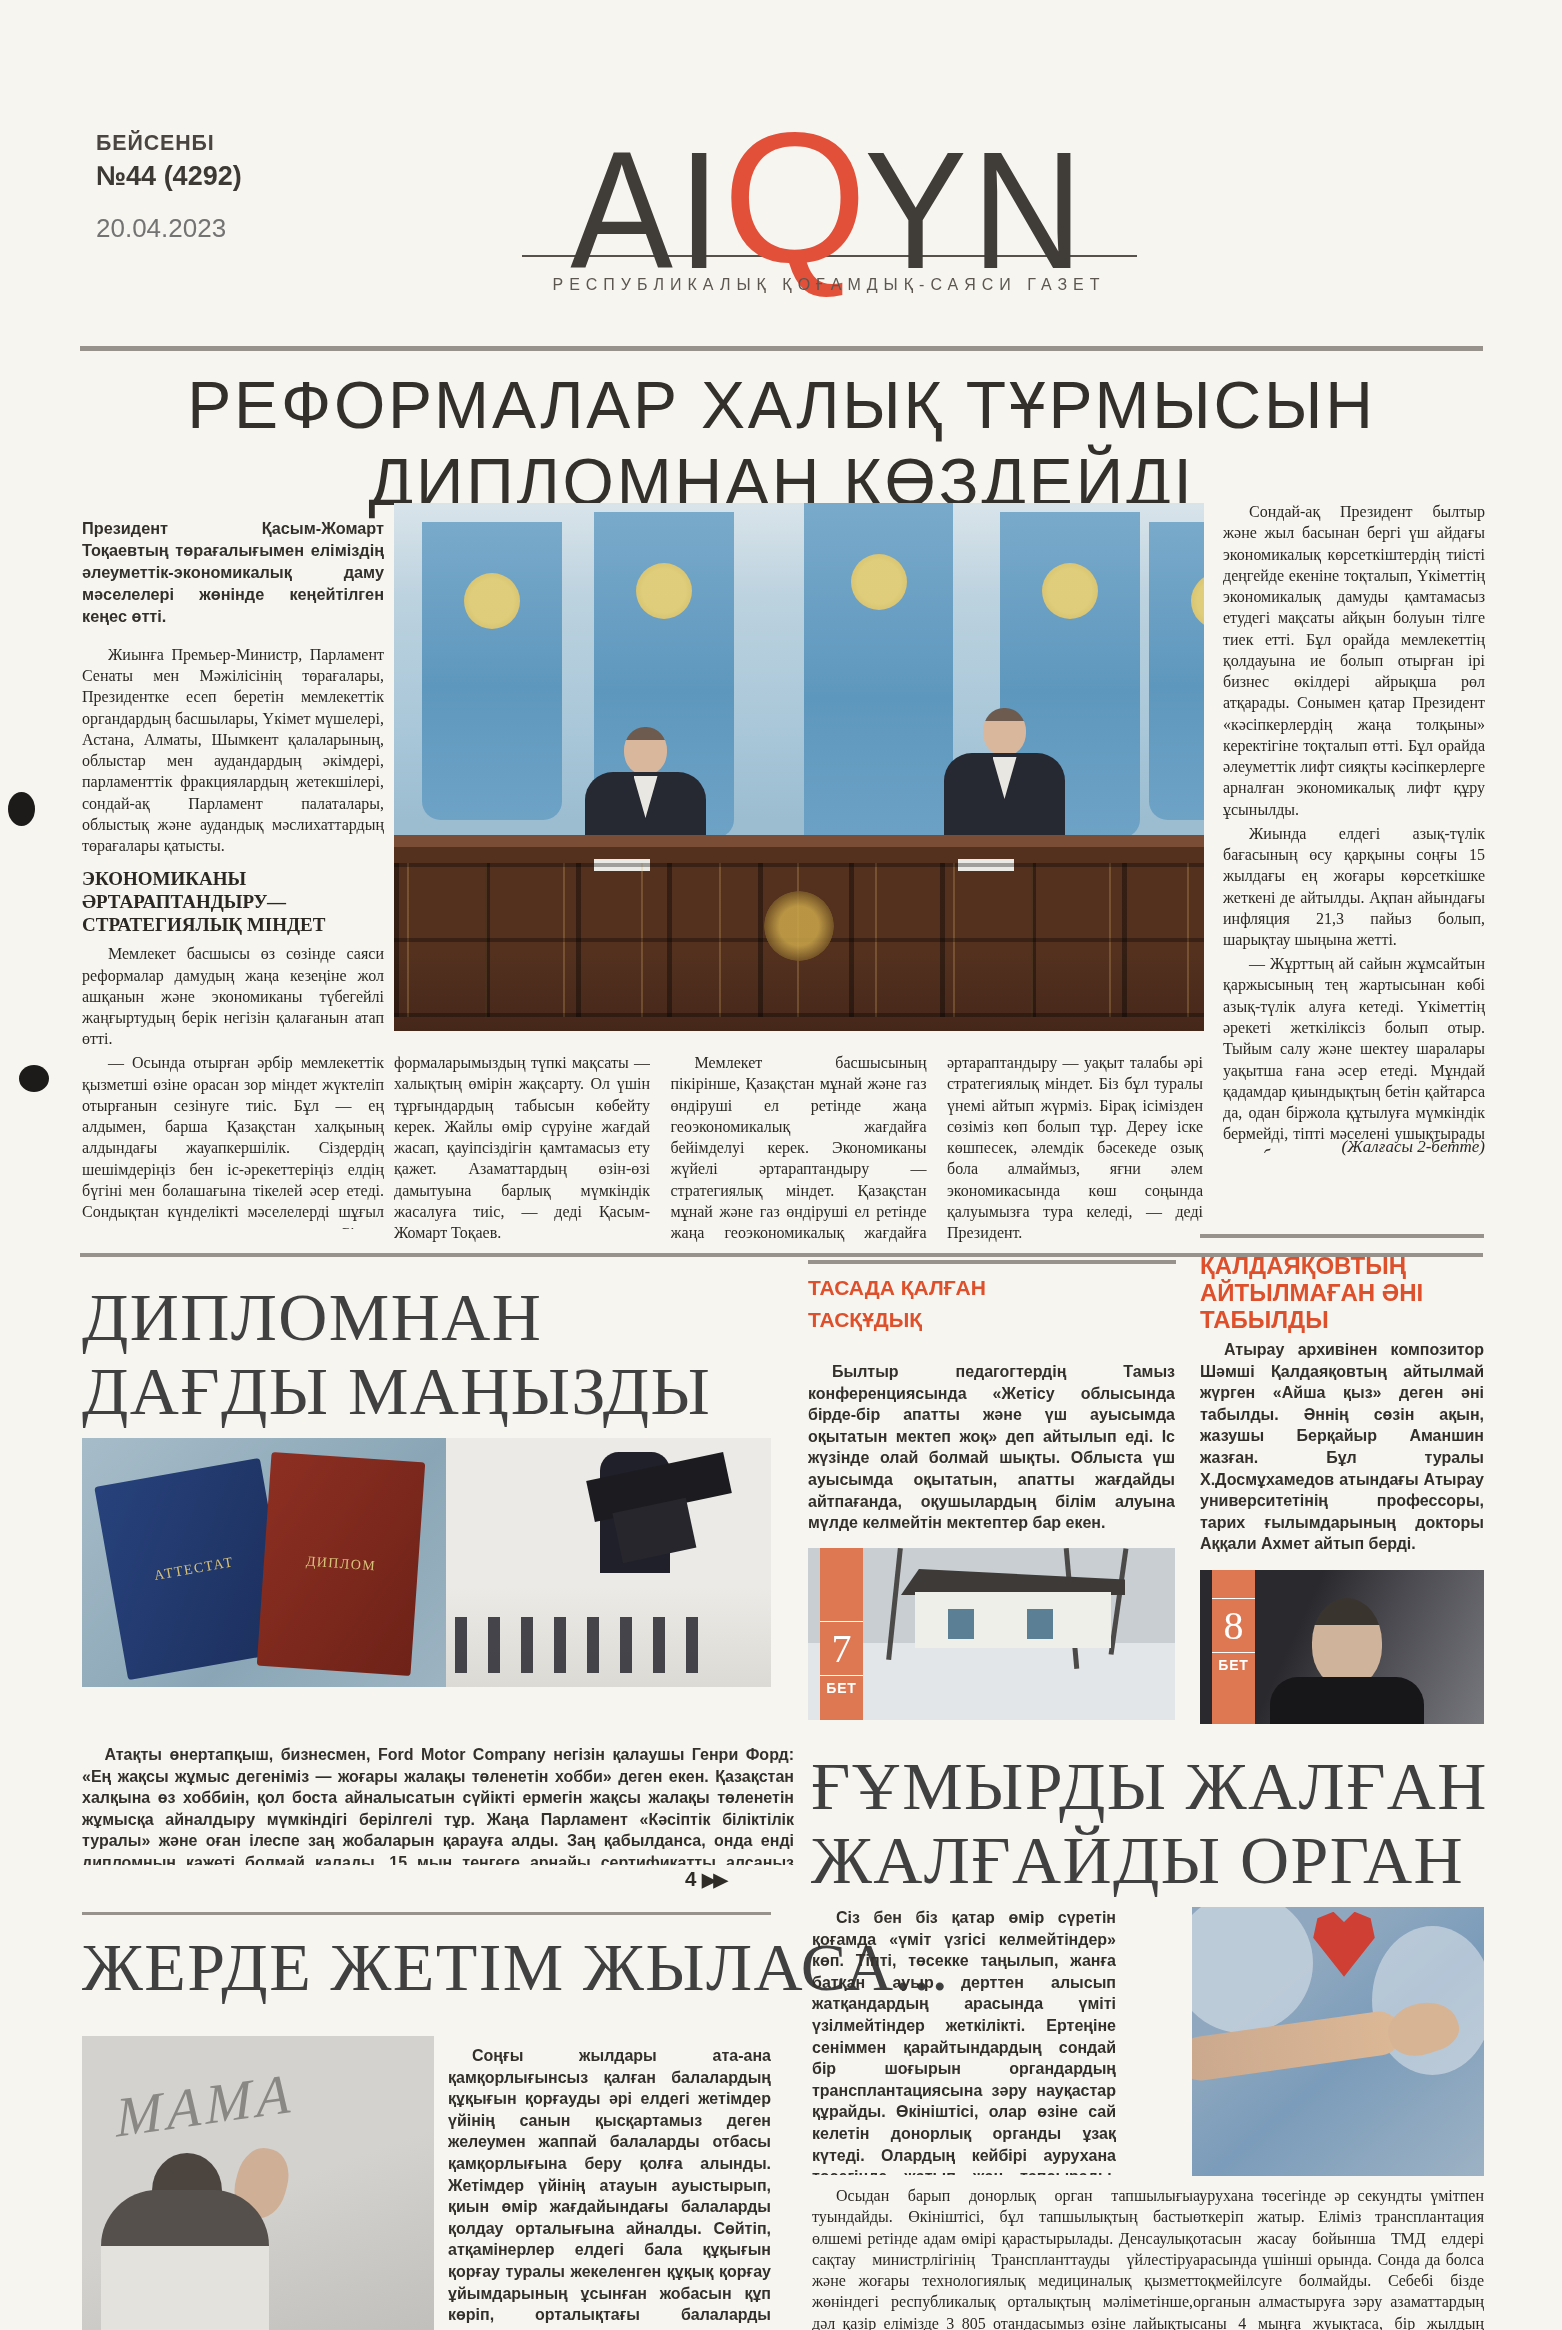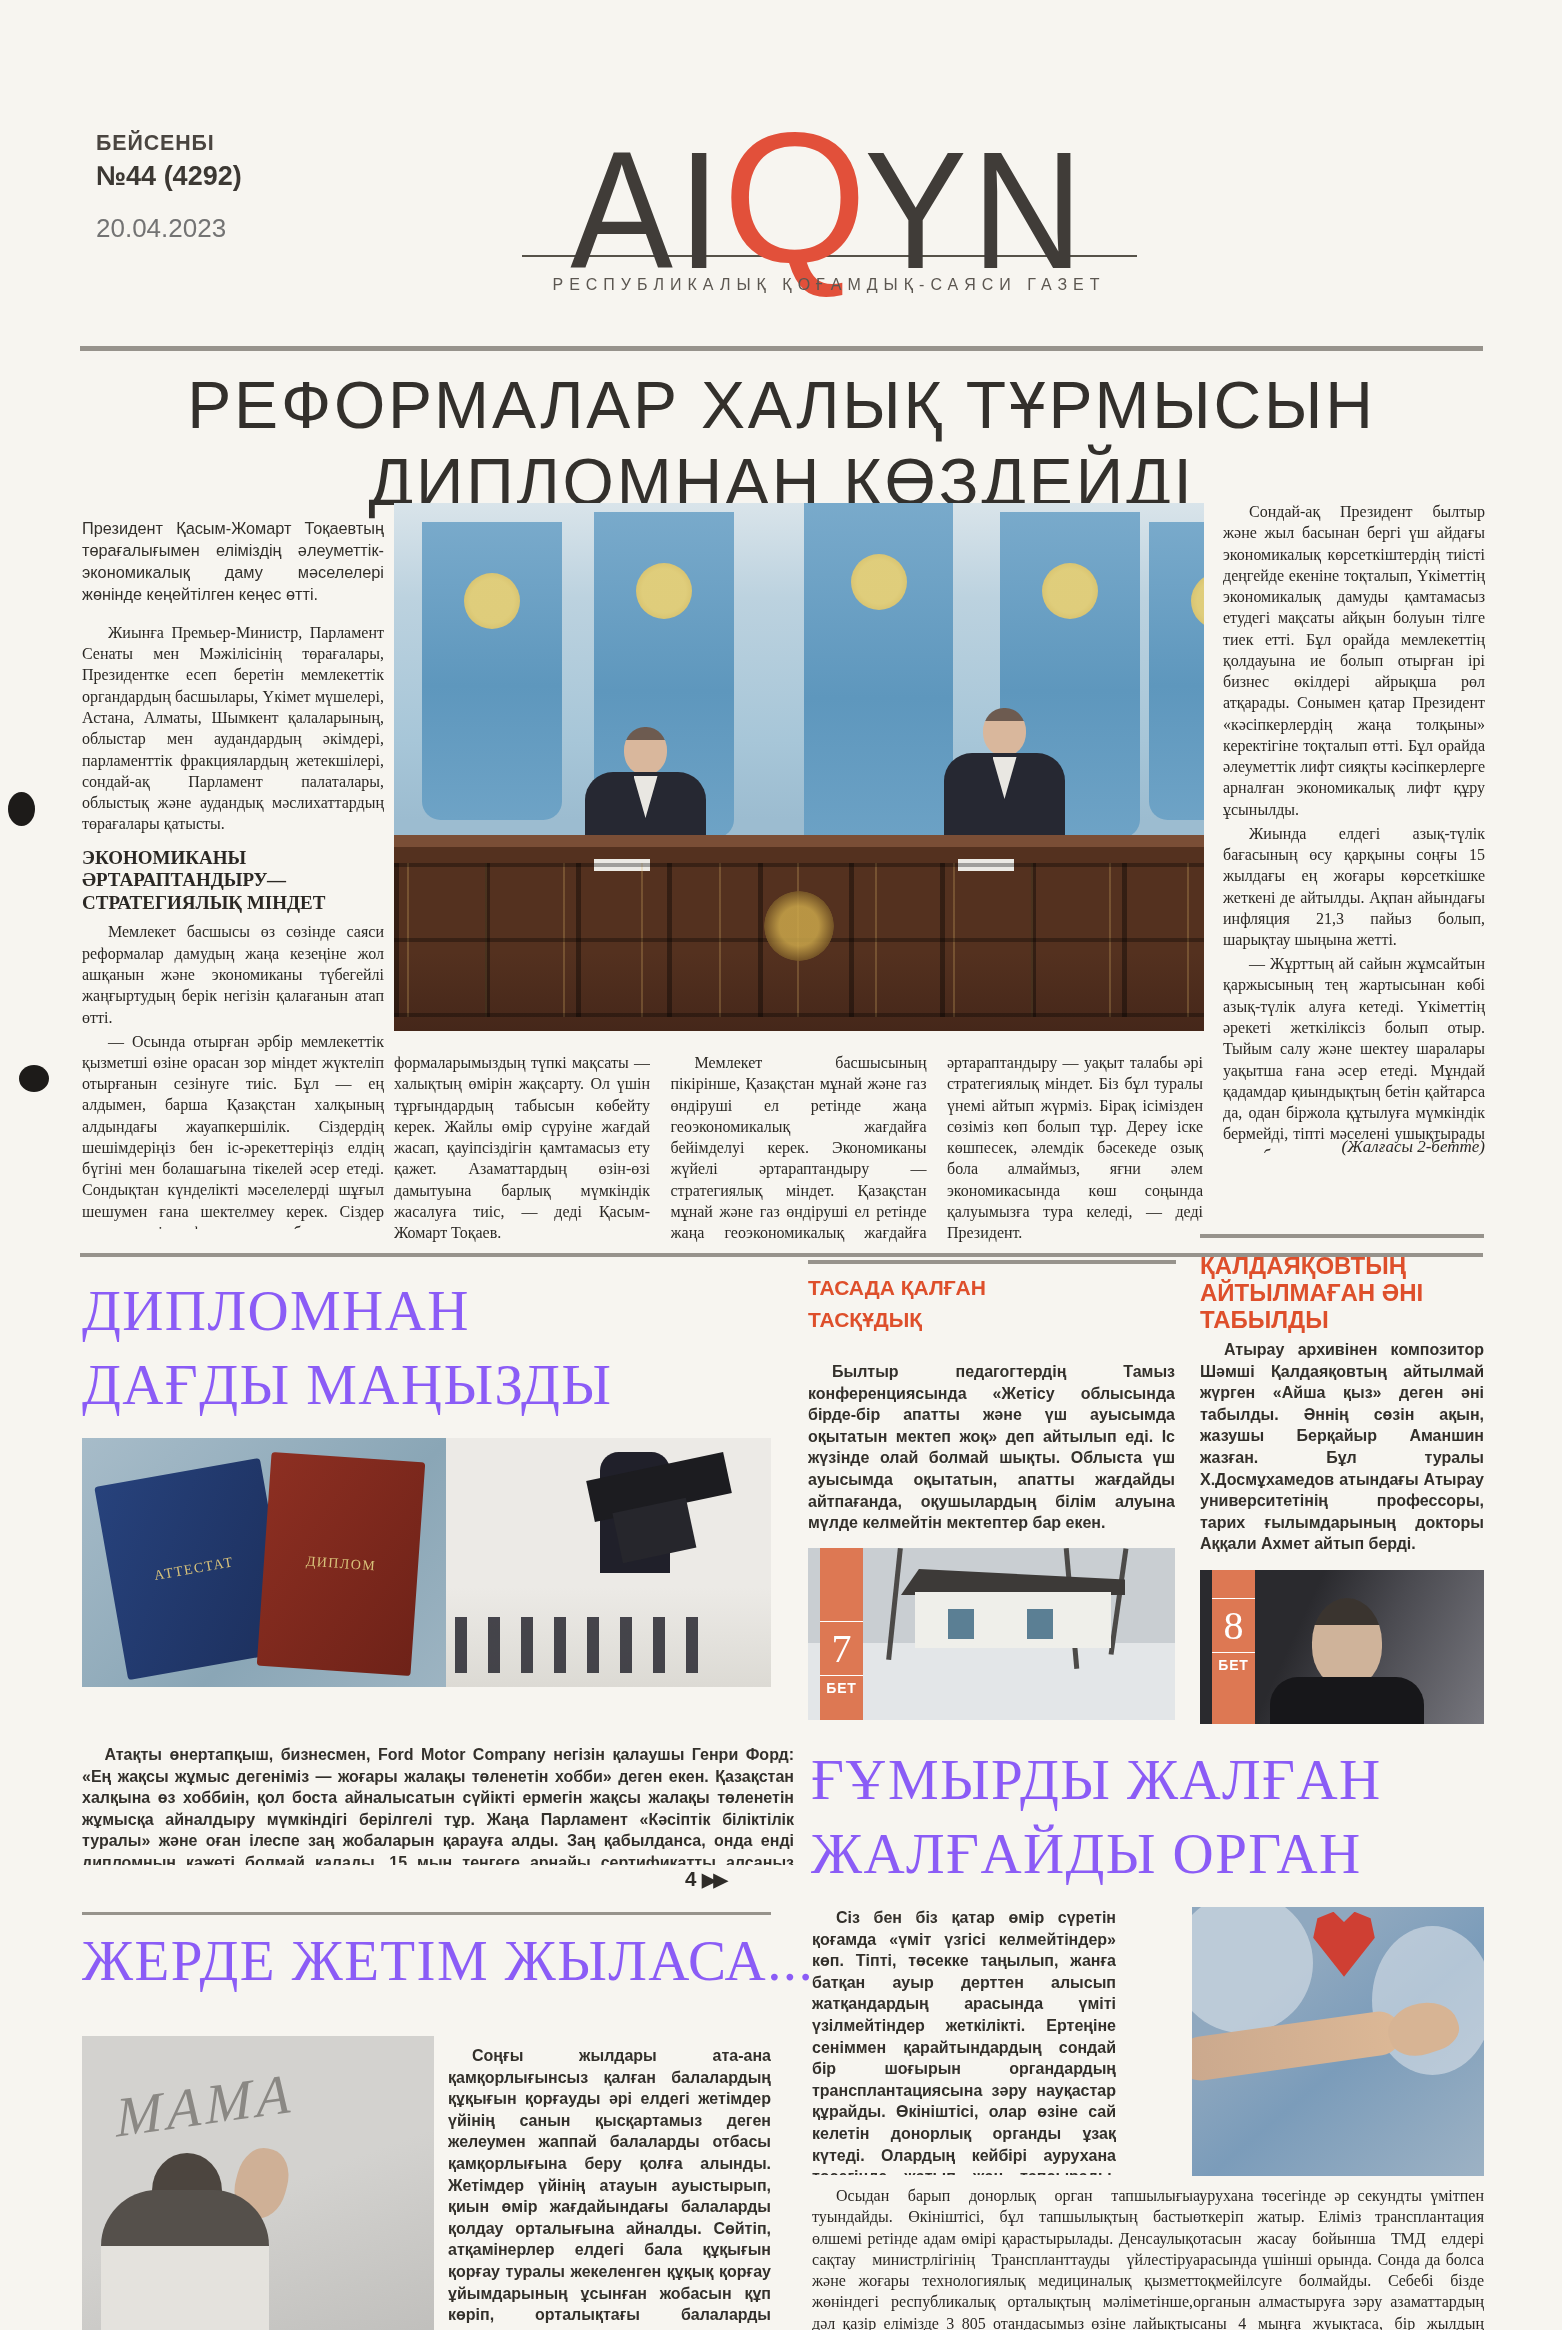--- a/index.html
+++ b/index.html
@@ -19,21 +19,21 @@
   .mh-rule{left:522px;top:255px;width:615px;height:2.3px;background:#565249;}
   .mh-sub{left:503px;top:276px;width:652px;text-align:center;font-family:"Liberation Sans",sans-serif;
           font-size:16px;letter-spacing:6px;color:#5c5751;}
   .top-rule{left:80px;top:346px;width:1403px;height:4.7px;background:#97938c;}
   
   .h1line{left:80px;width:1403px;text-align:center;font-size:66px;letter-spacing:2.8px;color:#33302c;
           font-family:Liberation Sans, sans-serif;white-space:nowrap;}
   .h1a{top:367px;} .h1b{top:444px;}
   .colbox{overflow:hidden;text-align:justify;}
   .lead-col1{left:82px;top:502px;width:302px;height:727px;}
-  .standfirst{font-family:"Liberation Sans",sans-serif;font-weight:normal;font-size:16.3px;line-height:1.34;
+  .standfirst{font-family:"Liberation Sans",sans-serif;font-weight:bold;font-size:16.3px;line-height:1.34;
               text-align:justify;color:#33302b;}
   .serifp{font-size:16px;line-height:1.33;text-indent:26px;margin:0 0 2.8px 0;}
   .subhead{font-weight:bold;font-size:19px;text-align:left;line-height:1.2;margin:12px 0 6.5px 0;text-indent:0;}
   .lead-col5{left:1223px;top:501px;width:262px;height:652px;}
   .contin{left:1223px;top:1137px;width:262px;text-align:right;font-style:italic;font-size:17px;}
   .underrow{left:394px;top:1052px;width:810px;display:flex;gap:20.5px;}
   .underrow .c{width:256px;height:191px;overflow:hidden;text-align:justify;}
   
   .photo1{left:394px;top:503px;width:810px;height:528px;background:linear-gradient(180deg,#d9e4ea 0%,#bcd2df 18%,#a7c6d8 45%,#9cbcd0 60%);overflow:hidden;}
   .flag{position:absolute;top:18.6px;width:140px;height:298px;background:linear-gradient(180deg,#79aacb,#5e97bd 55%,#6ea3c6);border-radius:0 0 18.6px 18.6px;}
@@ -55,21 +55,21 @@
        repeating-linear-gradient(90deg,rgba(0,0,0,.38) 0 4.7px,rgba(255,255,255,0) 4.7px 91px),
        repeating-linear-gradient(0deg,rgba(0,0,0,.32) 0 3.7px,rgba(255,255,255,0) 3.7px 75px),
        repeating-linear-gradient(90deg,rgba(222,183,105,.25) 13px 15px,rgba(0,0,0,0) 15px 91px);}
   .desk .emblem{position:absolute;left:50%;top:56px;width:70px;height:70px;margin-left:-35px;border-radius:50%;
         background:radial-gradient(circle,#caa64a 0 40%,#7a5a28 70%,rgba(0,0,0,0) 71%);opacity:.85;}
   .paper{position:absolute;width:56px;height:12px;background:#eceae4;top:24px;}
   .pp1{left:200px;} .pp2{left:564px;}
   
   .rule{background:#97938c;}
   
-  .h2serif{font-family:"Liberation Serif",serif;color:#8b5cf6;font-size:57px;letter-spacing:1.4px;white-space:nowrap;}
+  .h2serif{font-family:"Liberation Serif",serif;color:#404040;font-size:68px;letter-spacing:1.4px;white-space:nowrap;}
   .dip-h1{left:82px;top:1278px;} .dip-h2{left:82px;top:1352px;}
   .dip-photo{left:82px;top:1438px;width:689px;height:249px;overflow:hidden;background:#dfdfdb;}
   .dip-left{position:absolute;left:0;top:0;width:364px;height:100%;background:linear-gradient(135deg,#a7bcc9,#8aa6b6 60%,#9db4c2);}
   .book{position:absolute;border-radius:3.7px;color:#d8c27a;font-size:14px;letter-spacing:1.4px;
         display:flex;align-items:center;justify-content:center;text-align:center;}
   .book1{left:28px;top:33px;width:168px;height:196px;background:linear-gradient(120deg,#27427c,#1c2f5c);transform:rotate(-10deg);}
   .book2{left:182px;top:18.6px;width:154px;height:214px;background:linear-gradient(120deg,#8d2f22,#6e2218);transform:rotate(4deg);}
   .dip-right{position:absolute;left:364px;top:0;width:325px;height:100%;background:linear-gradient(180deg,#eceae6 0 60%,#dcdad4);}
   .cap{position:absolute;right:42px;top:28px;width:140px;height:42px;background:#1c1c20;transform:rotate(-12deg);}
   .cap:after{content:"";position:absolute;left:18.6px;top:37px;width:75px;height:51px;background:#26262c;}

